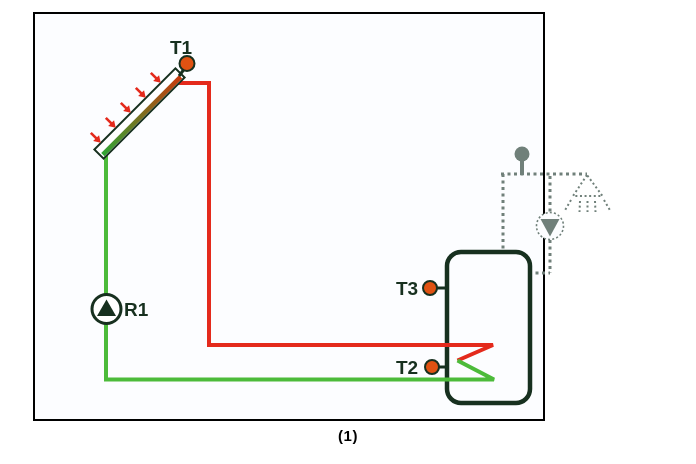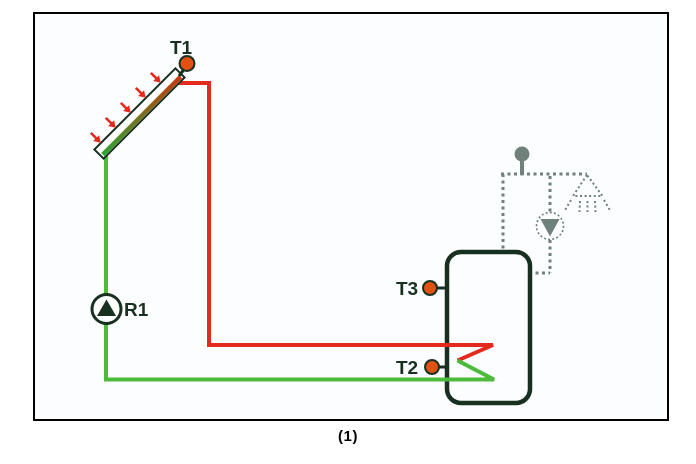--- a/index.html
+++ b/index.html
@@ -1,21 +1,21 @@
 <!DOCTYPE html>
 <html style="--hot-pipe: #e42a1c; --cold-pipe: #4cbb3a; --outline: #17301f; --sensor-dot: #e05212; --dhw-gray: #70807a; --arrow-red: #e42a1c; --frame-border: #000000; --frame-bg: #fcfdff; --collector-gradient-start: #2fa433; --collector-gradient-end: #c83a0c;"><head>
 <meta charset="utf-8">
 <style>
   html,body{margin:0;padding:0;background:#ffffff;}
   .stage{
     position:relative;width:696px;height:464px;background:#ffffff;
     font-family:"Liberation Sans", sans-serif;overflow:hidden;
   }
   .frame{
-    position:absolute;left:33px;top:12px;width:636px;height:409px;
+    position:absolute;left:33px;top:12px;width:512px;height:409px;
     box-sizing:border-box;border:2px solid var(--frame-border,#000000);
     background:var(--frame-bg,#fcfdff);
   }
   .frame svg{display:block;}
   .caption{
     position:absolute;left:0;top:427px;width:696px;text-align:center;
     font-size:15px;font-weight:bold;color:#000000;letter-spacing:0.5px;
   }
   svg text{
     font-family:"Liberation Sans", sans-serif;

